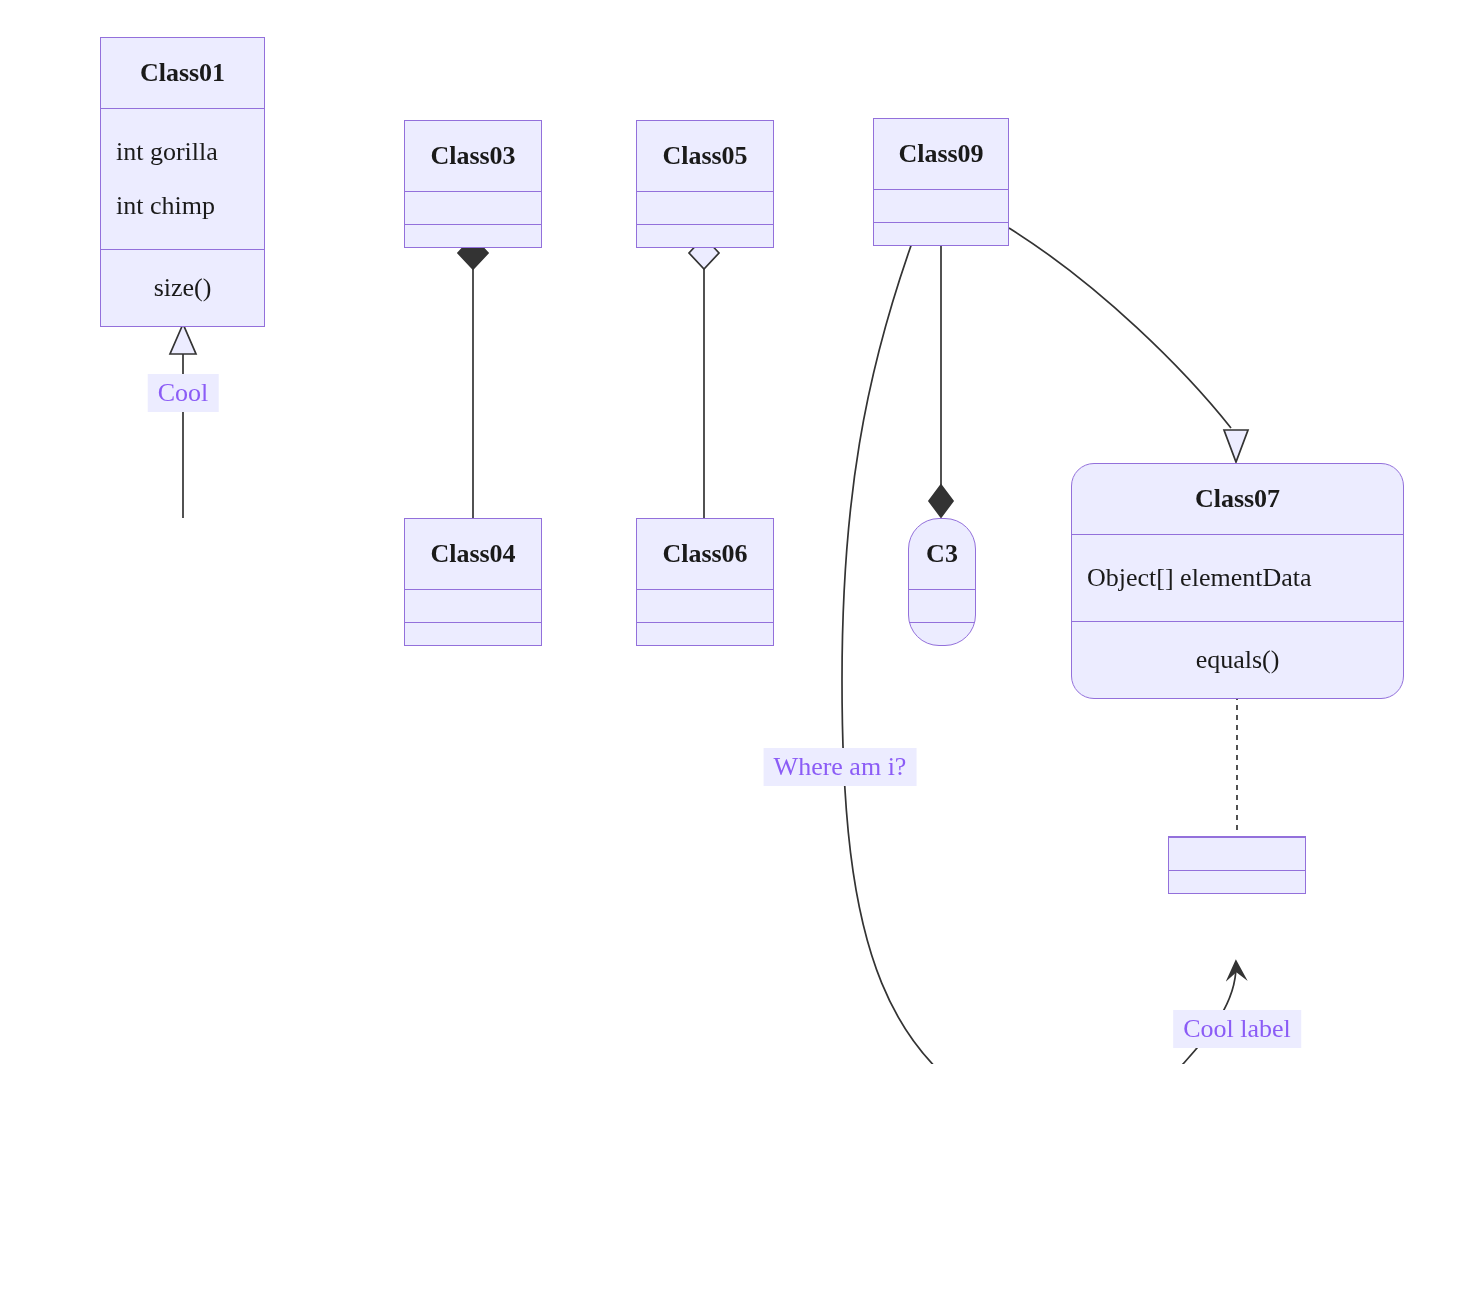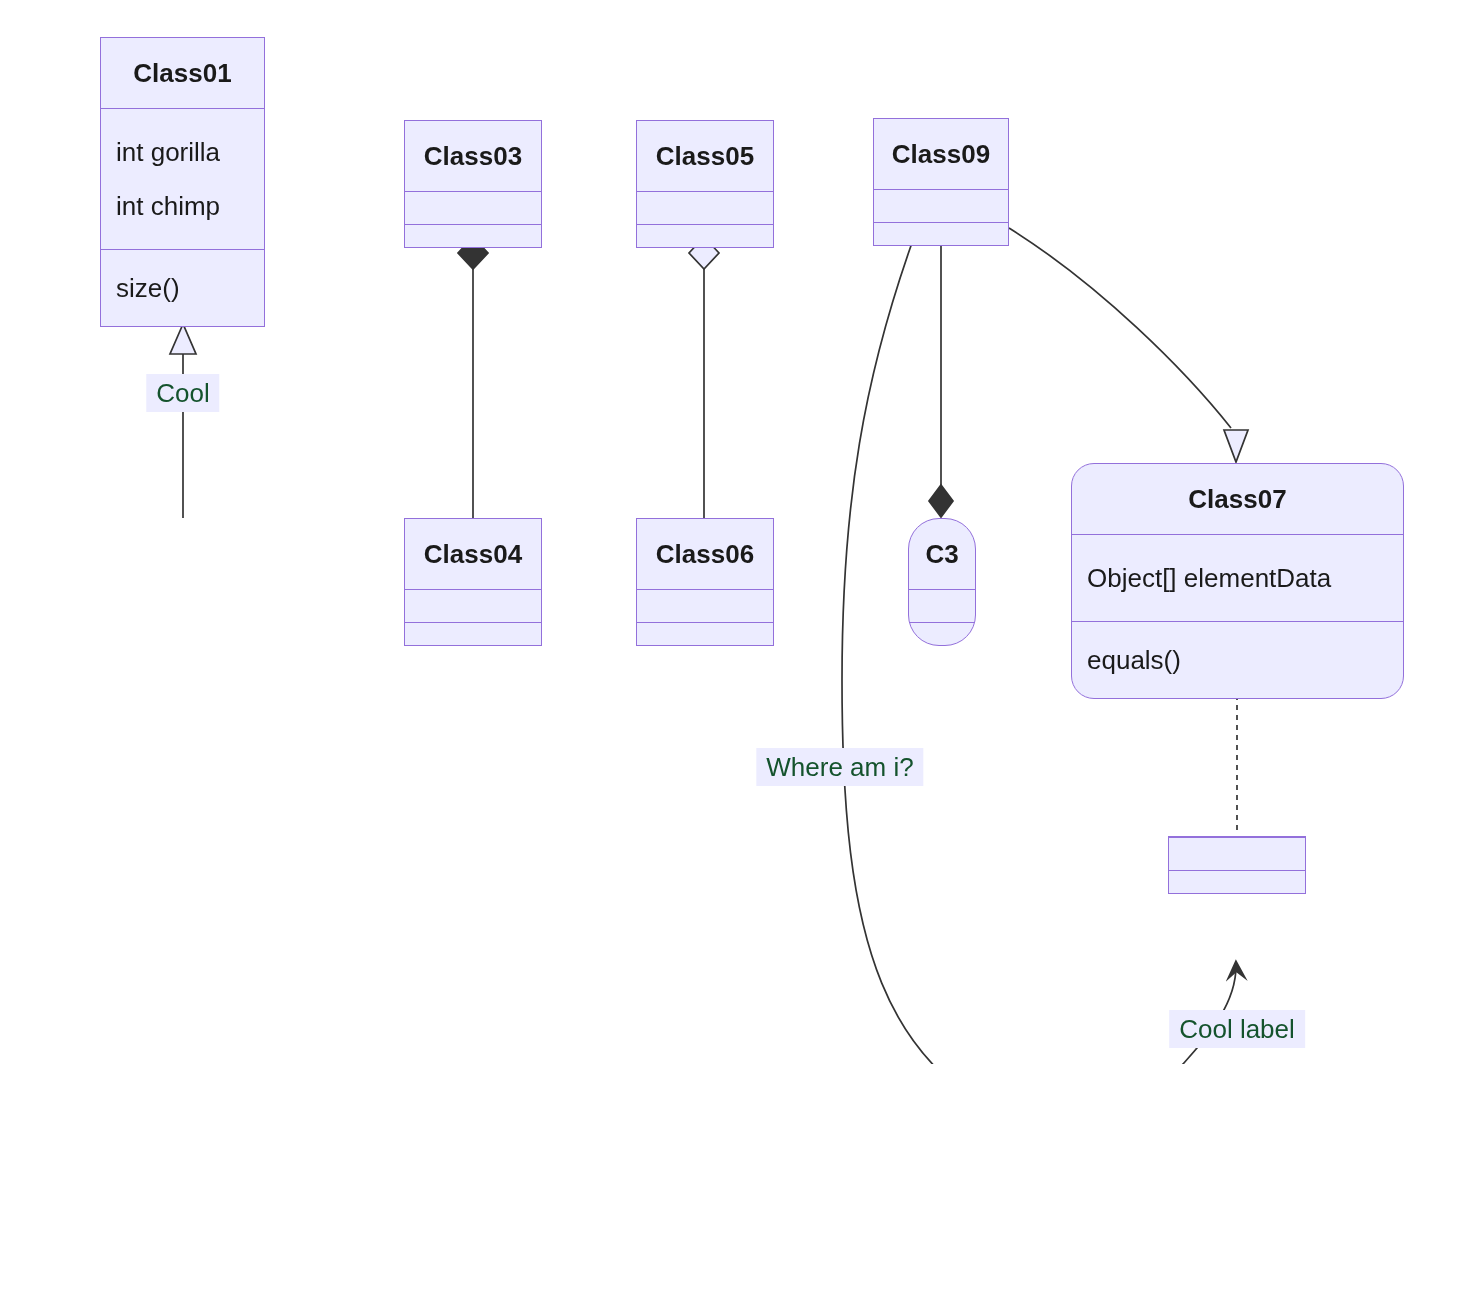--- a/index.html
+++ b/index.html
@@ -1,21 +1,21 @@
 <!DOCTYPE html>
 <html><head>
 <meta charset="utf-8">
 <style>
   * { margin:0; padding:0; box-sizing:border-box; }
   html,body { background:#ffffff; }
   #canvas {
     position:relative;
     width:1472px; height:1064px;
     background:#ffffff;
-    font-family:Liberation Sans, sans-serif;
+    font-family:Liberation Serif, serif;
     color:#1a1a1a;
     overflow:hidden;
   }
   #edges {
     position:absolute; left:0; top:0; z-index:0;
   }
   .uml {
     position:absolute;
     background:#ECECFF;
     border:1.5px solid #9370DB;
@@ -23,37 +23,37 @@
   }
   .uml .t {
     font-size:26px;
     font-weight:bold;
     line-height:32px;
     padding:19px 8px;
     text-align:center;
     white-space:nowrap;
   }
   .uml .a { border-top:1.5px solid #9370DB; padding:16px 0; }
-  .uml .f { border-top:1.5px solid #9370DB; padding:11px 0; }
+  .uml .f { border-top:1.5px solid #9370DB; padding:11px 16px;text-align:center; }
   .uml .m {
     font-size:26px;
     line-height:54px;
     padding:0 15px;
     white-space:nowrap;
   }
   .edge-label {
     position:absolute;
     transform:translate(-50%,-50%);
     background:#ECECFF;
     font-size:26px;
     line-height:30px;
     padding:4px 10px;
     white-space:nowrap;
     z-index:2;
-    color:#14532d;
+    color:#8b5cf6;
   }
 </style>
 </head>
 <body>
 
 <div id="canvas">
 
   <svg id="edges" width="1472" height="1292" viewBox="0 0 1472 1292">
     <defs>
       <marker id="arrow" markerUnits="userSpaceOnUse" markerWidth="22" markerHeight="22" viewBox="0 0 12 12" refX="10" refY="6" orient="auto-start-reverse">

